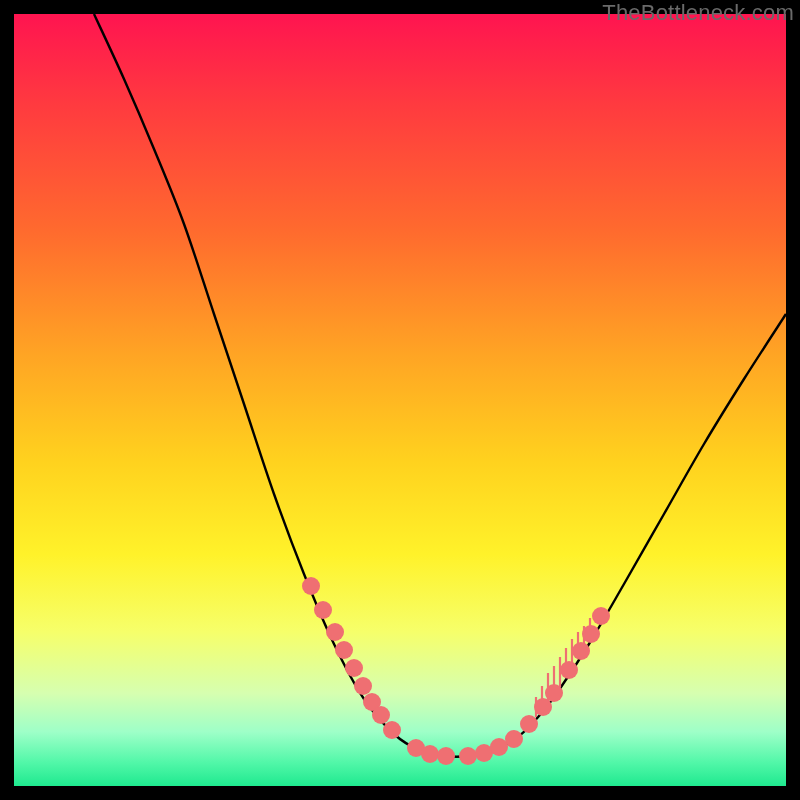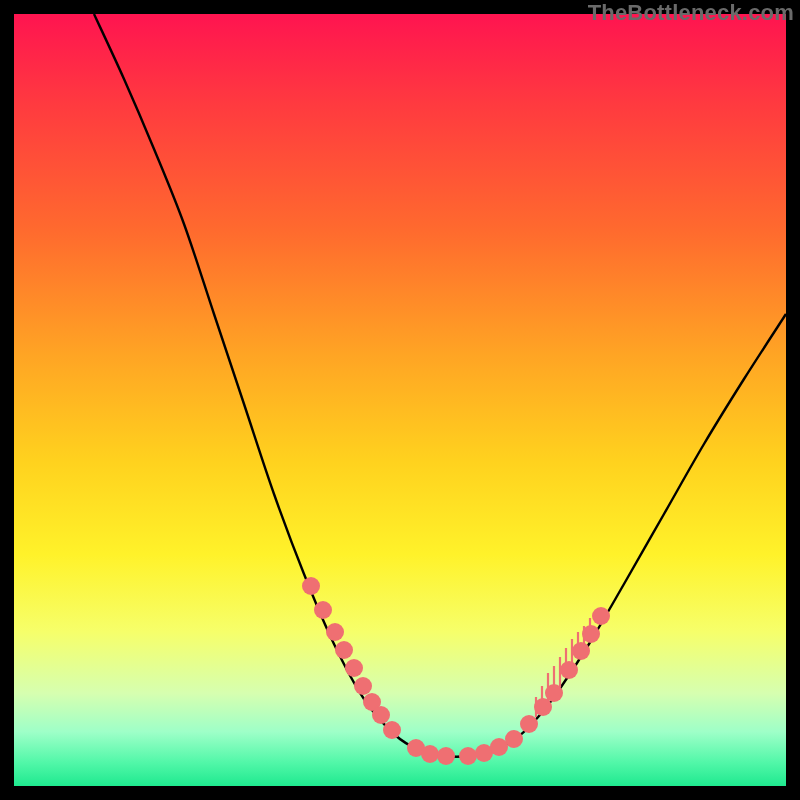--- a/index.html
+++ b/index.html
@@ -29,21 +29,21 @@
       #9effc8 93%,
       #51f7a8 97%,
       #1fe98f 100%);
   }
   .watermark {
     position: absolute;
     top: 0px;
     right: 6px;
     color: #6a6a6a;
     font-size: 22px;
-    font-weight: 700;
+    font-weight: 400;
     letter-spacing: 0.2px;
     user-select: none;
     text-align: center;
   }
   svg {
     position: absolute;
     left: 0;
     top: 0;
   }
 </style>

